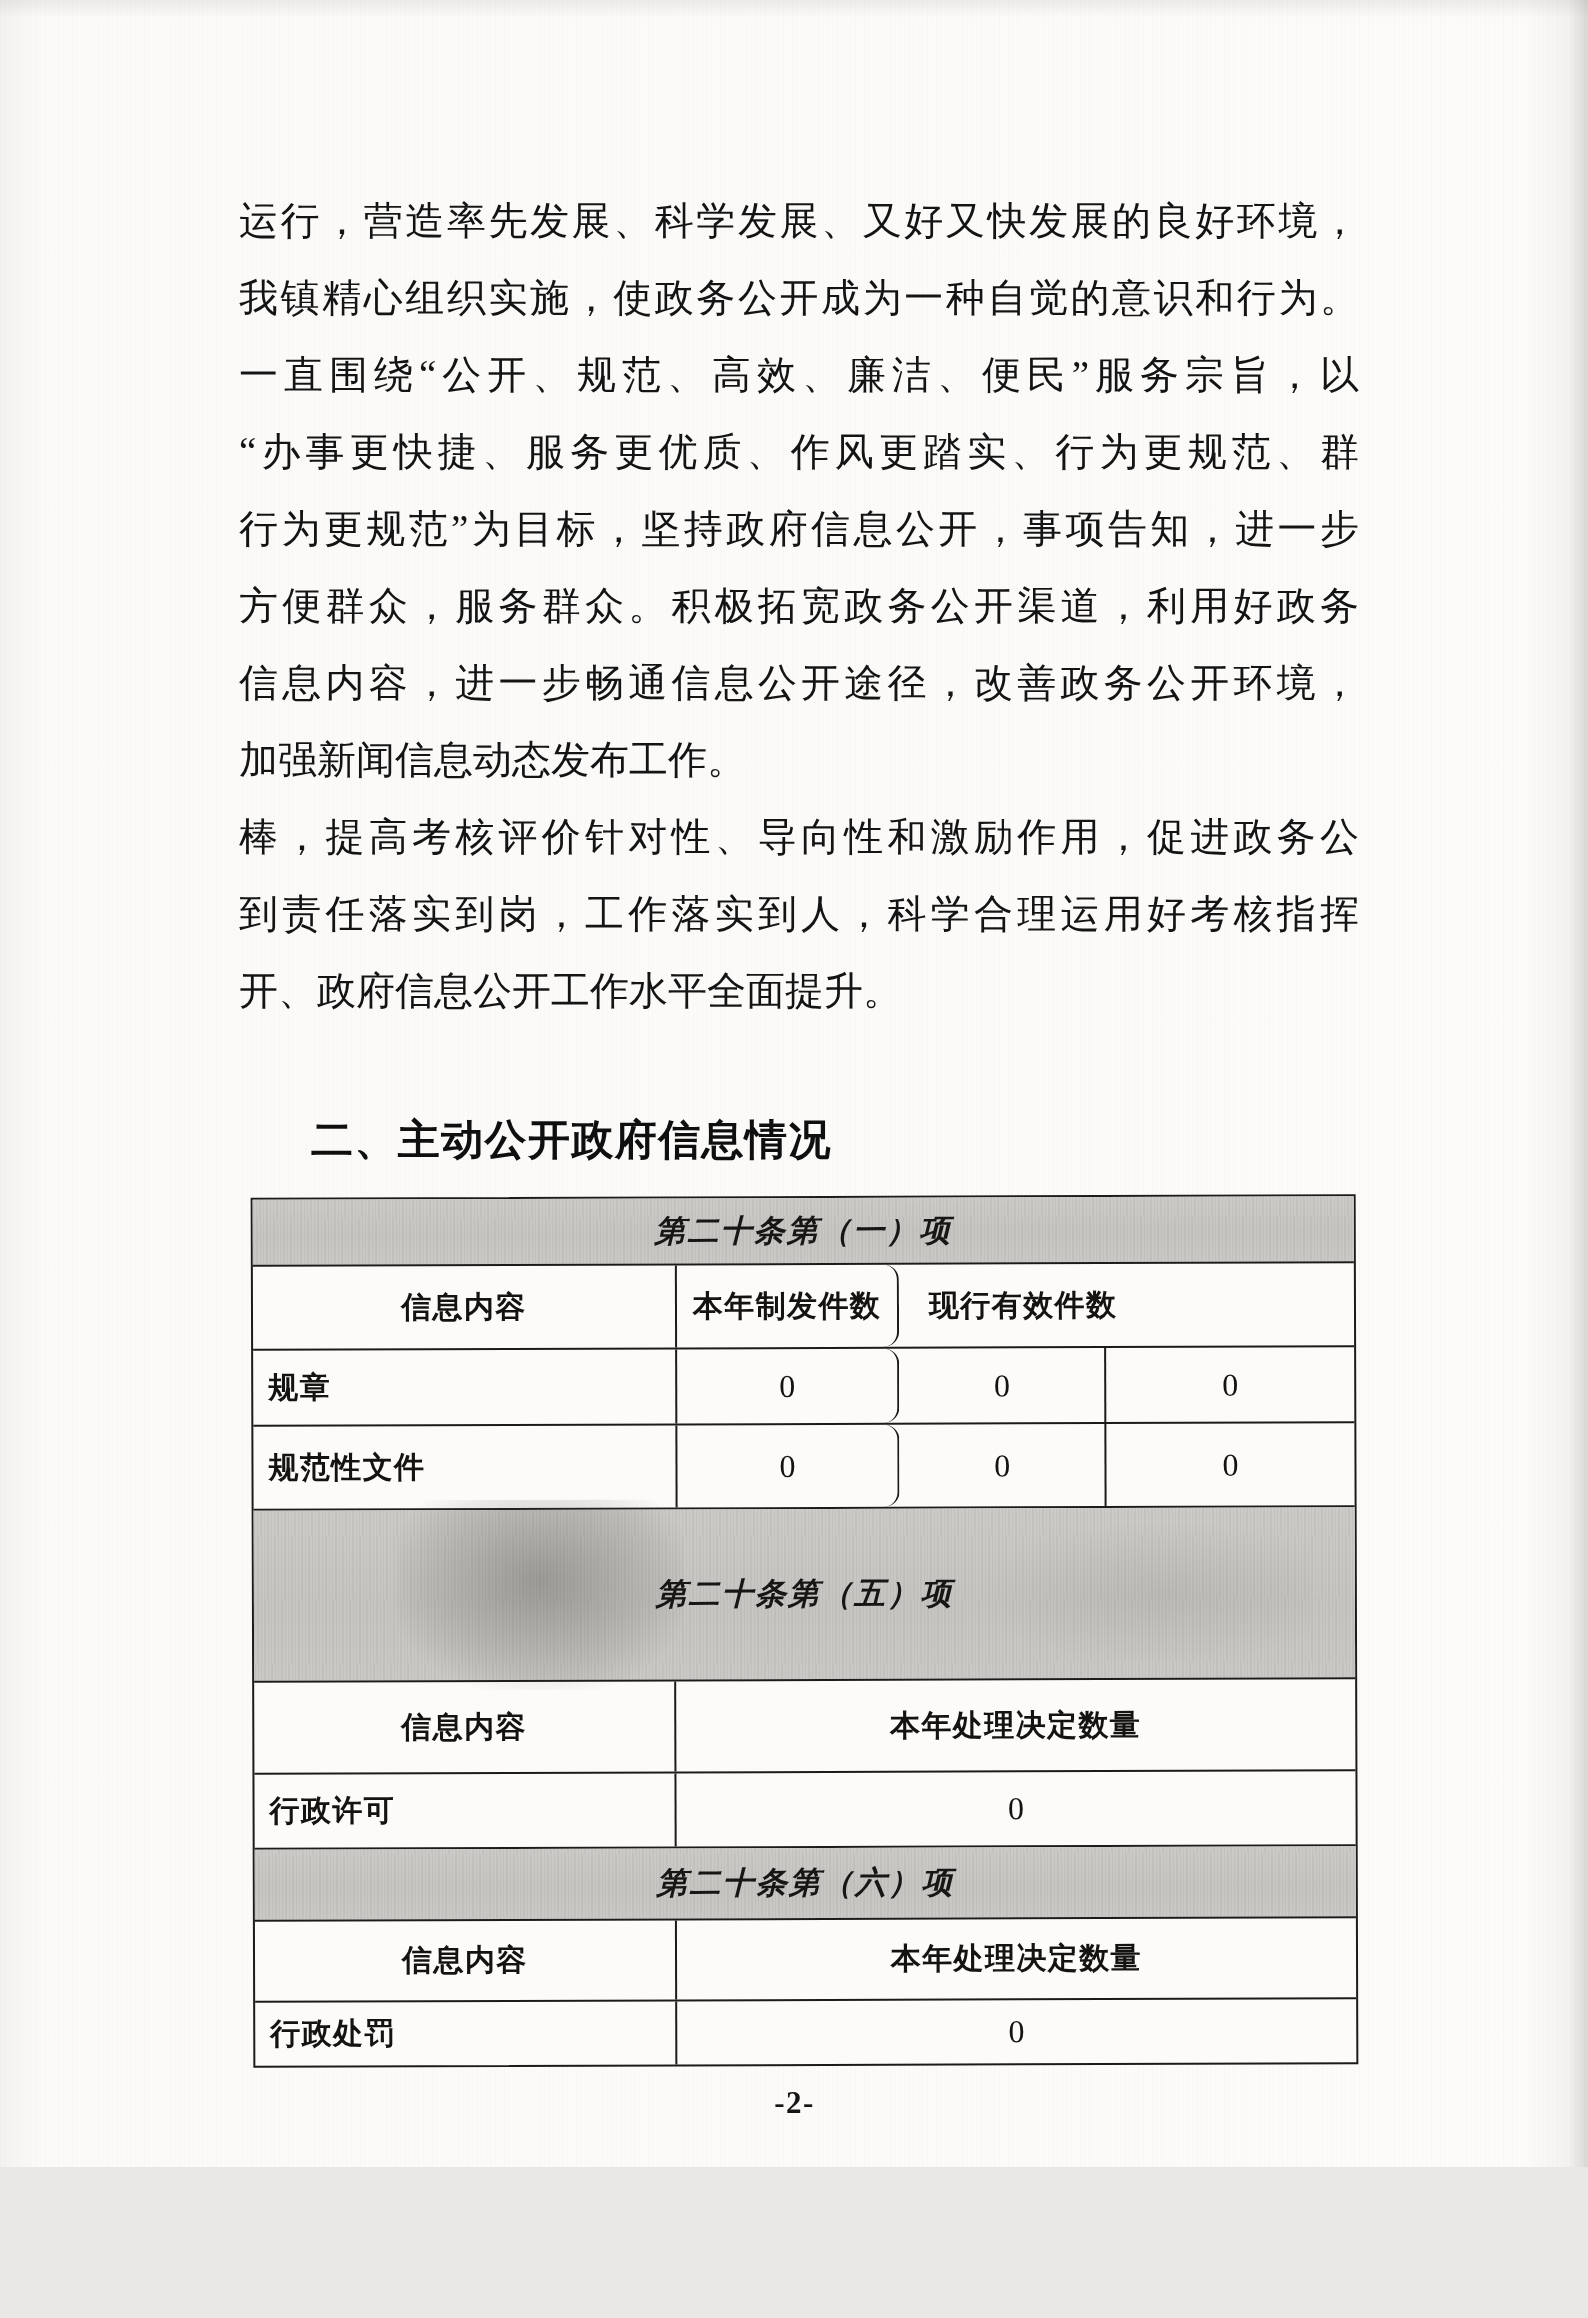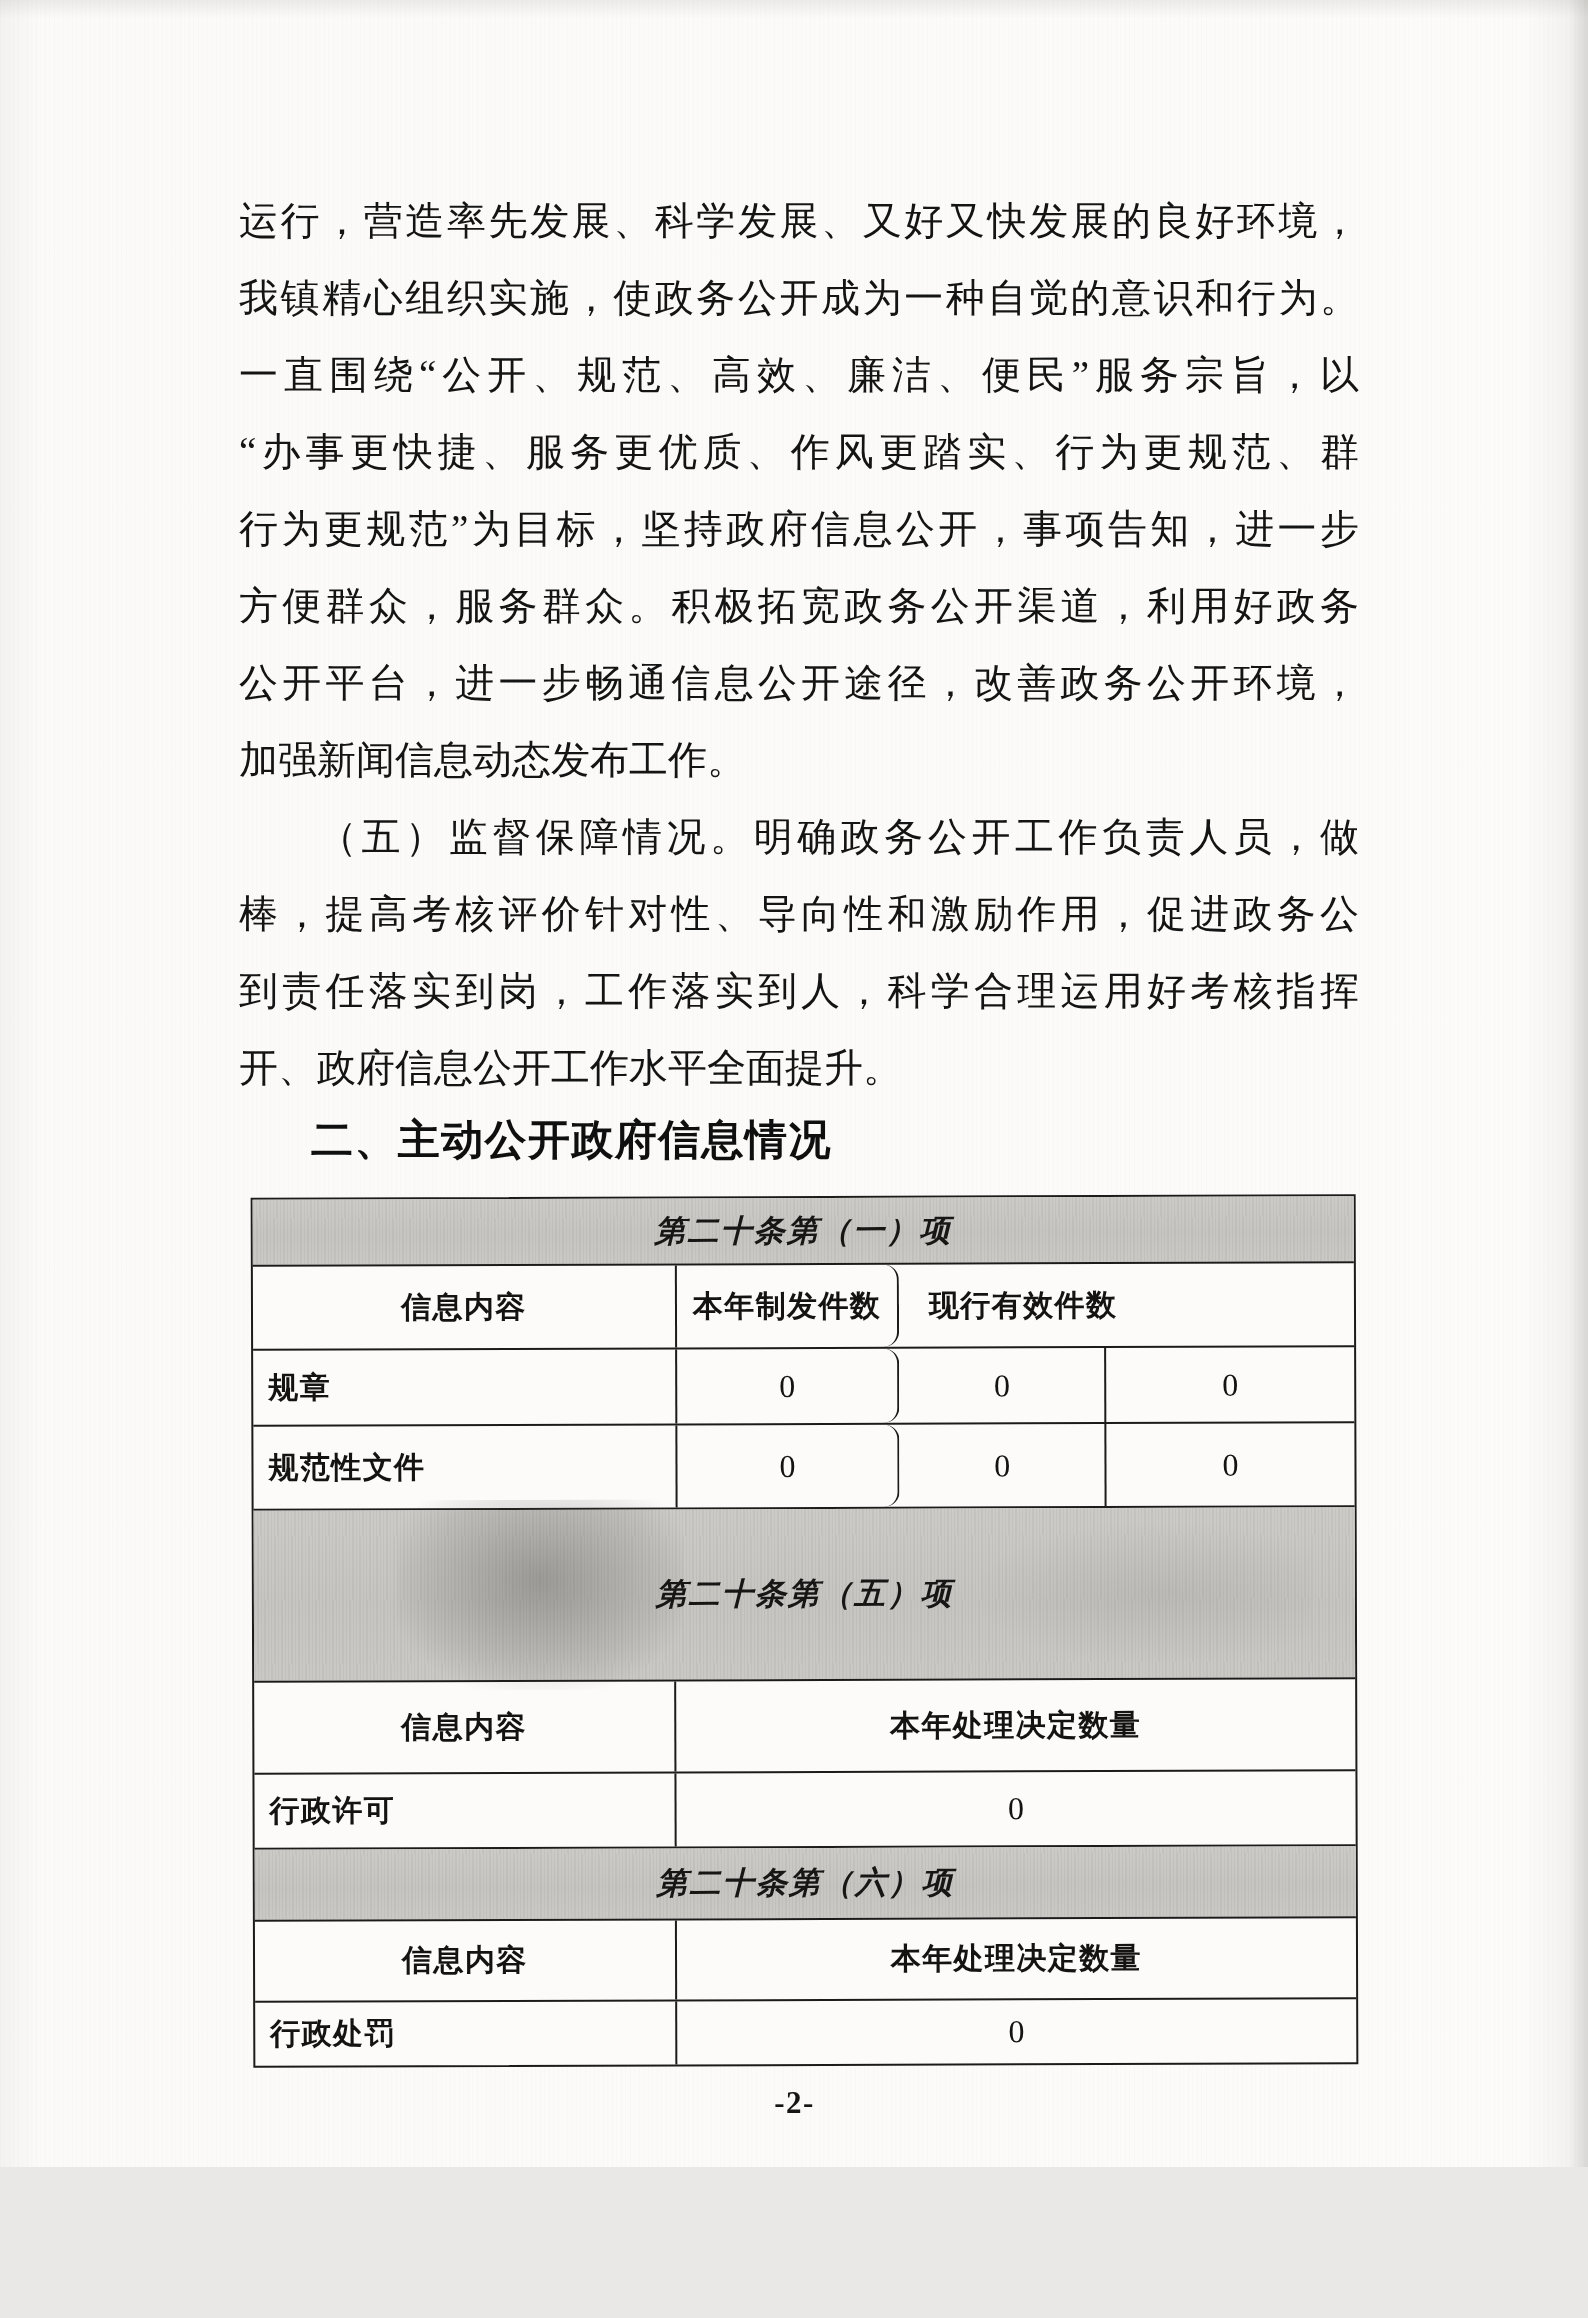--- a/index.html
+++ b/index.html
@@ -97,23 +97,22 @@
 
 <div class="page">
 
   <div class="body-text">
     <div class="line">运行，营造率先发展、科学发展、又好又快发展的良好环境，</div>
     <div class="line">我镇精心组织实施，使政务公开成为一种自觉的意识和行为。</div>
     <div class="line">一直围绕“公开、规范、高效、廉洁、便民”服务宗旨，以</div>
     <div class="line">“办事更快捷、服务更优质、作风更踏实、行为更规范、群</div>
     <div class="line">行为更规范”为目标，坚持政府信息公开，事项告知，进一步</div>
     <div class="line">方便群众，服务群众。积极拓宽政务公开渠道，利用好政务</div>
-    <div class="line">公开平台，进一步畅通信息公开途径，改善政务公开环境，</div>
+    <div class="line">信息内容，进一步畅通信息公开途径，改善政务公开环境，</div>
     <div class="line end">加强新闻信息动态发布工作。</div>
-    <div class="line ind">（五）监督保障情况。明确政务公开工作负责人员，做</div>
     <div class="line">棒，提高考核评价针对性、导向性和激励作用，促进政务公</div>
     <div class="line">到责任落实到岗，工作落实到人，科学合理运用好考核指挥</div>
     <div class="line end">开、政府信息公开工作水平全面提升。</div>
   </div>
 
   <h2 class="heading">二、主动公开政府信息情况</h2>
 
   <div class="scan-table">
 
     <div class="band r-band1">

